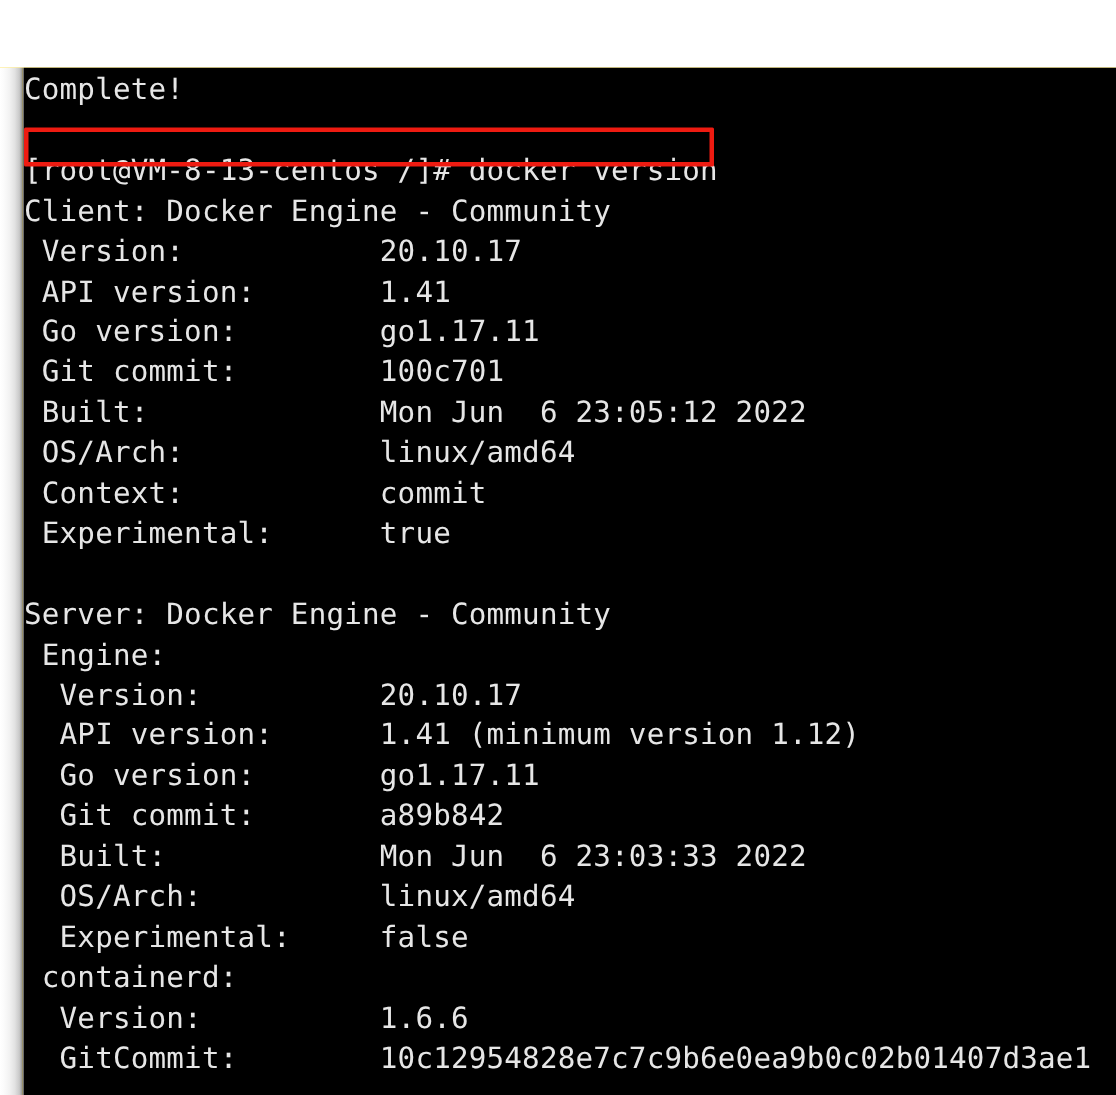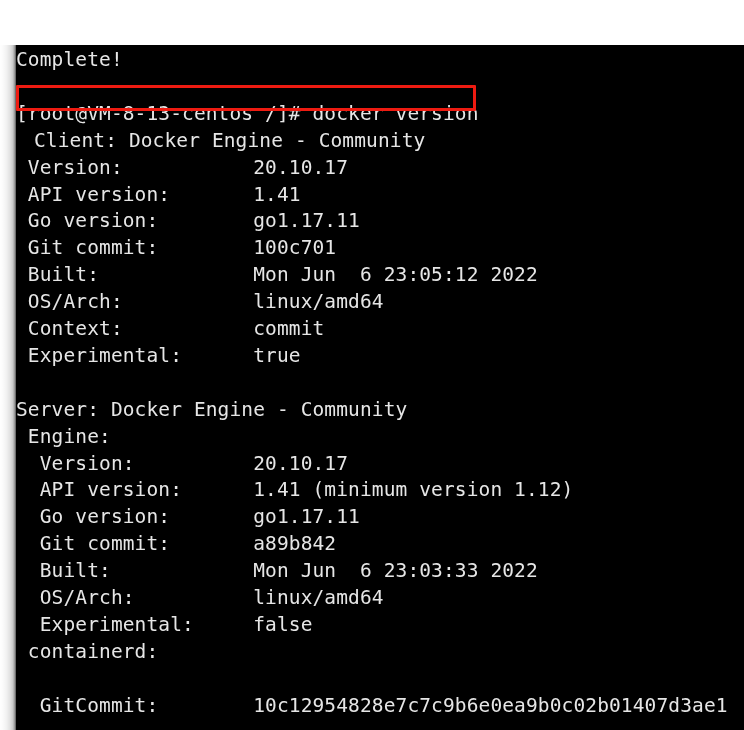--- a/index.html
+++ b/index.html
@@ -110,40 +110,41 @@
 
 <div id="screenshot">
 
   <div id="left-edge"></div>
   <div id="left-edge-line"></div>
 
   <div id="terminal" style="background: rgb(0, 0, 0);">
 
   <div class="term-line" style="top: 1px; color: rgb(230, 230, 230);">Complete!</div>
       <div class="term-line" style="top: 54.8px; color: rgb(230, 230, 230);">[root@VM-8-13-centos /]# docker version</div>
-      <div class="term-line" style="top: 81.7px; color: rgb(230, 230, 230); padding-left: 18px;">Client: Docker Engine - Community</div>
+      <div class="term-line" style="top: 81.7px; color: rgb(230, 230, 230);">Client: Docker Engine - Community</div>
       <div class="term-line" style="top: 108.6px; color: rgb(230, 230, 230);"> Version:           20.10.17</div>
       <div class="term-line" style="top: 135.5px; color: rgb(230, 230, 230);"> API version:       1.41</div>
       <div class="term-line" style="top: 162.4px; color: rgb(230, 230, 230);"> Go version:        go1.17.11</div>
       <div class="term-line" style="top: 189.3px; color: rgb(230, 230, 230);"> Git commit:        100c701</div>
       <div class="term-line" style="top: 216.2px; color: rgb(230, 230, 230);"> Built:             Mon Jun  6 23:05:12 2022</div>
       <div class="term-line" style="top: 243.1px; color: rgb(230, 230, 230);"> OS/Arch:           linux/amd64</div>
       <div class="term-line" style="top: 270px; color: rgb(230, 230, 230);"> Context:           commit</div>
       <div class="term-line" style="top: 296.9px; color: rgb(230, 230, 230);"> Experimental:      true</div>
       <div class="term-line" style="top: 323.8px; color: rgb(230, 230, 230);"></div>
       <div class="term-line" style="top: 350.7px; color: rgb(230, 230, 230);">Server: Docker Engine - Community</div>
       <div class="term-line" style="top: 377.6px; color: rgb(230, 230, 230);"> Engine:</div>
       <div class="term-line" style="top: 404.5px; color: rgb(230, 230, 230);">  Version:          20.10.17</div>
       <div class="term-line" style="top: 431.4px; color: rgb(230, 230, 230);">  API version:      1.41 (minimum version 1.12)</div>
       <div class="term-line" style="top: 458.3px; color: rgb(230, 230, 230);">  Go version:       go1.17.11</div>
       <div class="term-line" style="top: 485.2px; color: rgb(230, 230, 230); text-align: center;">  Git commit:       a89b842</div>
       <div class="term-line" style="top: 512.1px; color: rgb(230, 230, 230);">  Built:            Mon Jun  6 23:03:33 2022</div>
       <div class="term-line" style="top: 539px; color: rgb(230, 230, 230);">  OS/Arch:          linux/amd64</div>
       <div class="term-line" style="top: 565.9px; color: rgb(230, 230, 230);">  Experimental:     false</div>
       <div class="term-line" style="top: 592.8px; color: rgb(230, 230, 230);"> containerd:</div>
+      <div class="term-line" style="top: 619.7px; color: rgb(230, 230, 230);">  Version:          1.6.6</div>
       <div class="term-line" style="top: 646.6px; color: rgb(230, 230, 230);">  GitCommit:        10c12954828e7c7c9b6e0ea9b0c02b01407d3ae1</div>
       <div class="term-line" style="top: 708px; color: rgb(230, 230, 230);"> runc:</div>
       <div class="term-line" style="top: 700.4px; color: rgb(230, 230, 230);">  Version:          1.1.2</div>
       <div class="term-line" style="top: 727.3px; color: rgb(230, 230, 230);">  GitCommit:        v1.1.2-0-ga916309</div>
     </div>
 
   <div id="highlight-box" style="border-color: rgb(238, 27, 17);"></div>
 
   <div id="cursor-block" style="background: rgb(0, 229, 0);"></div>
 

